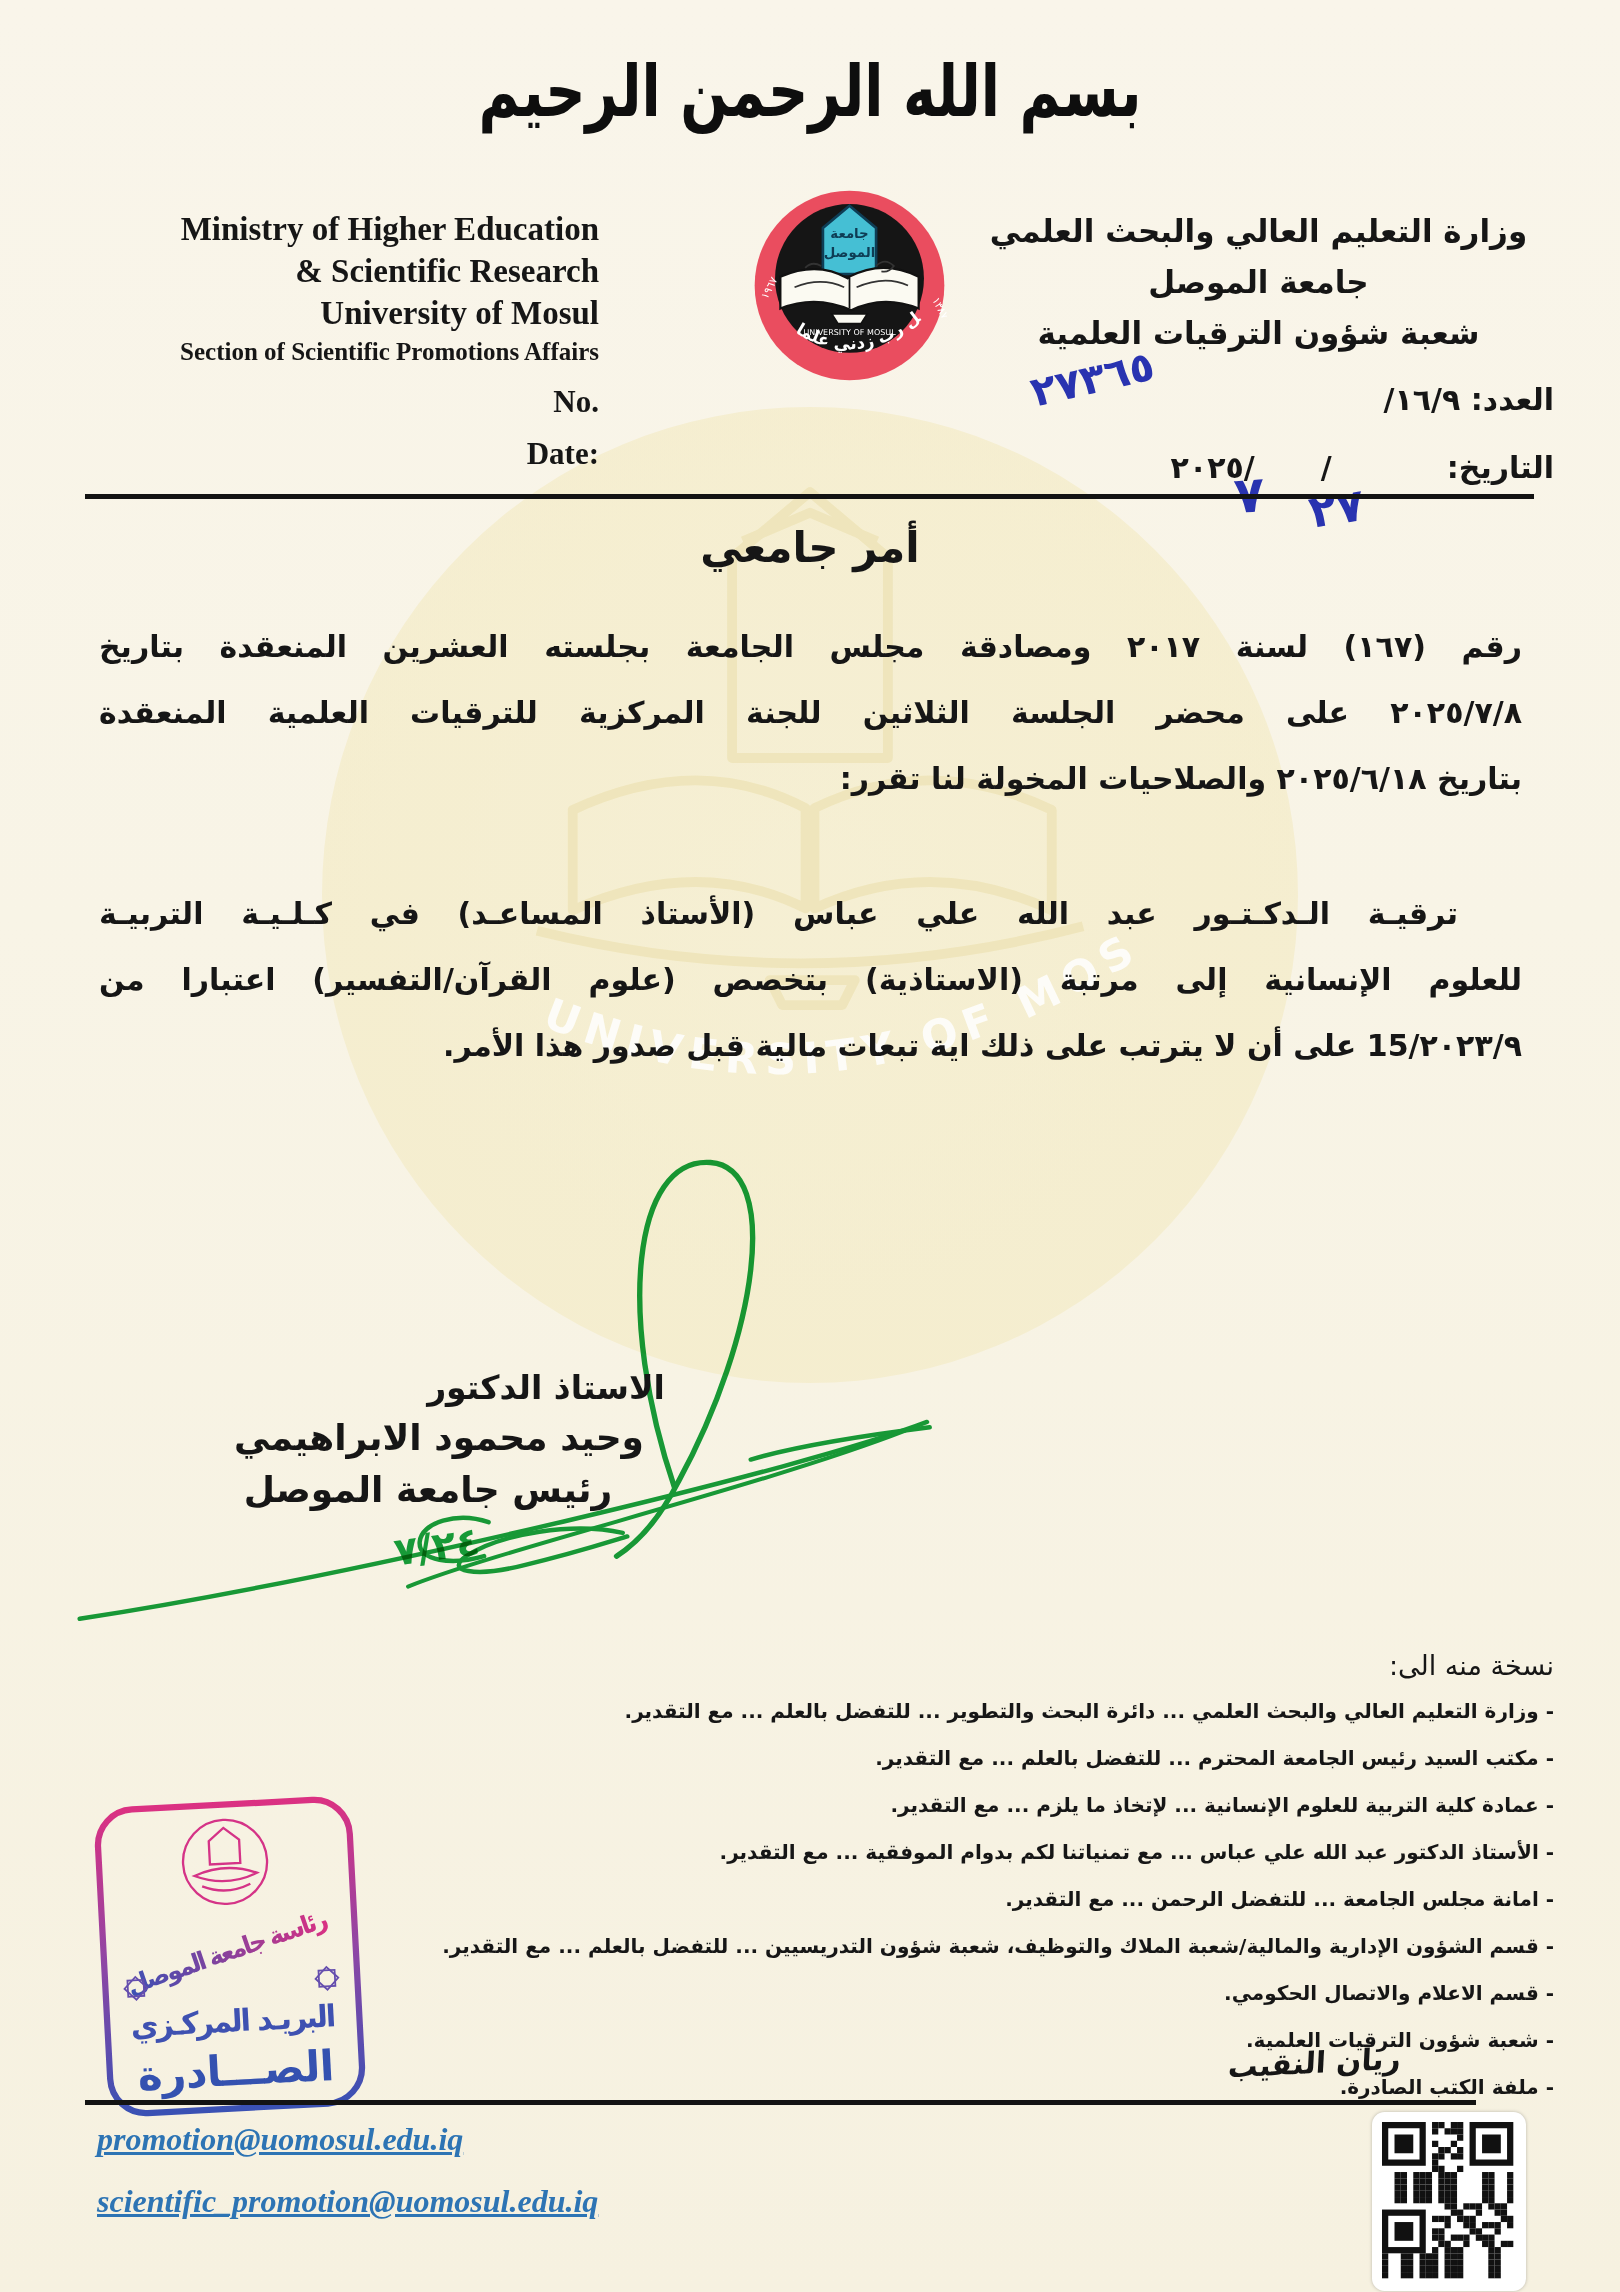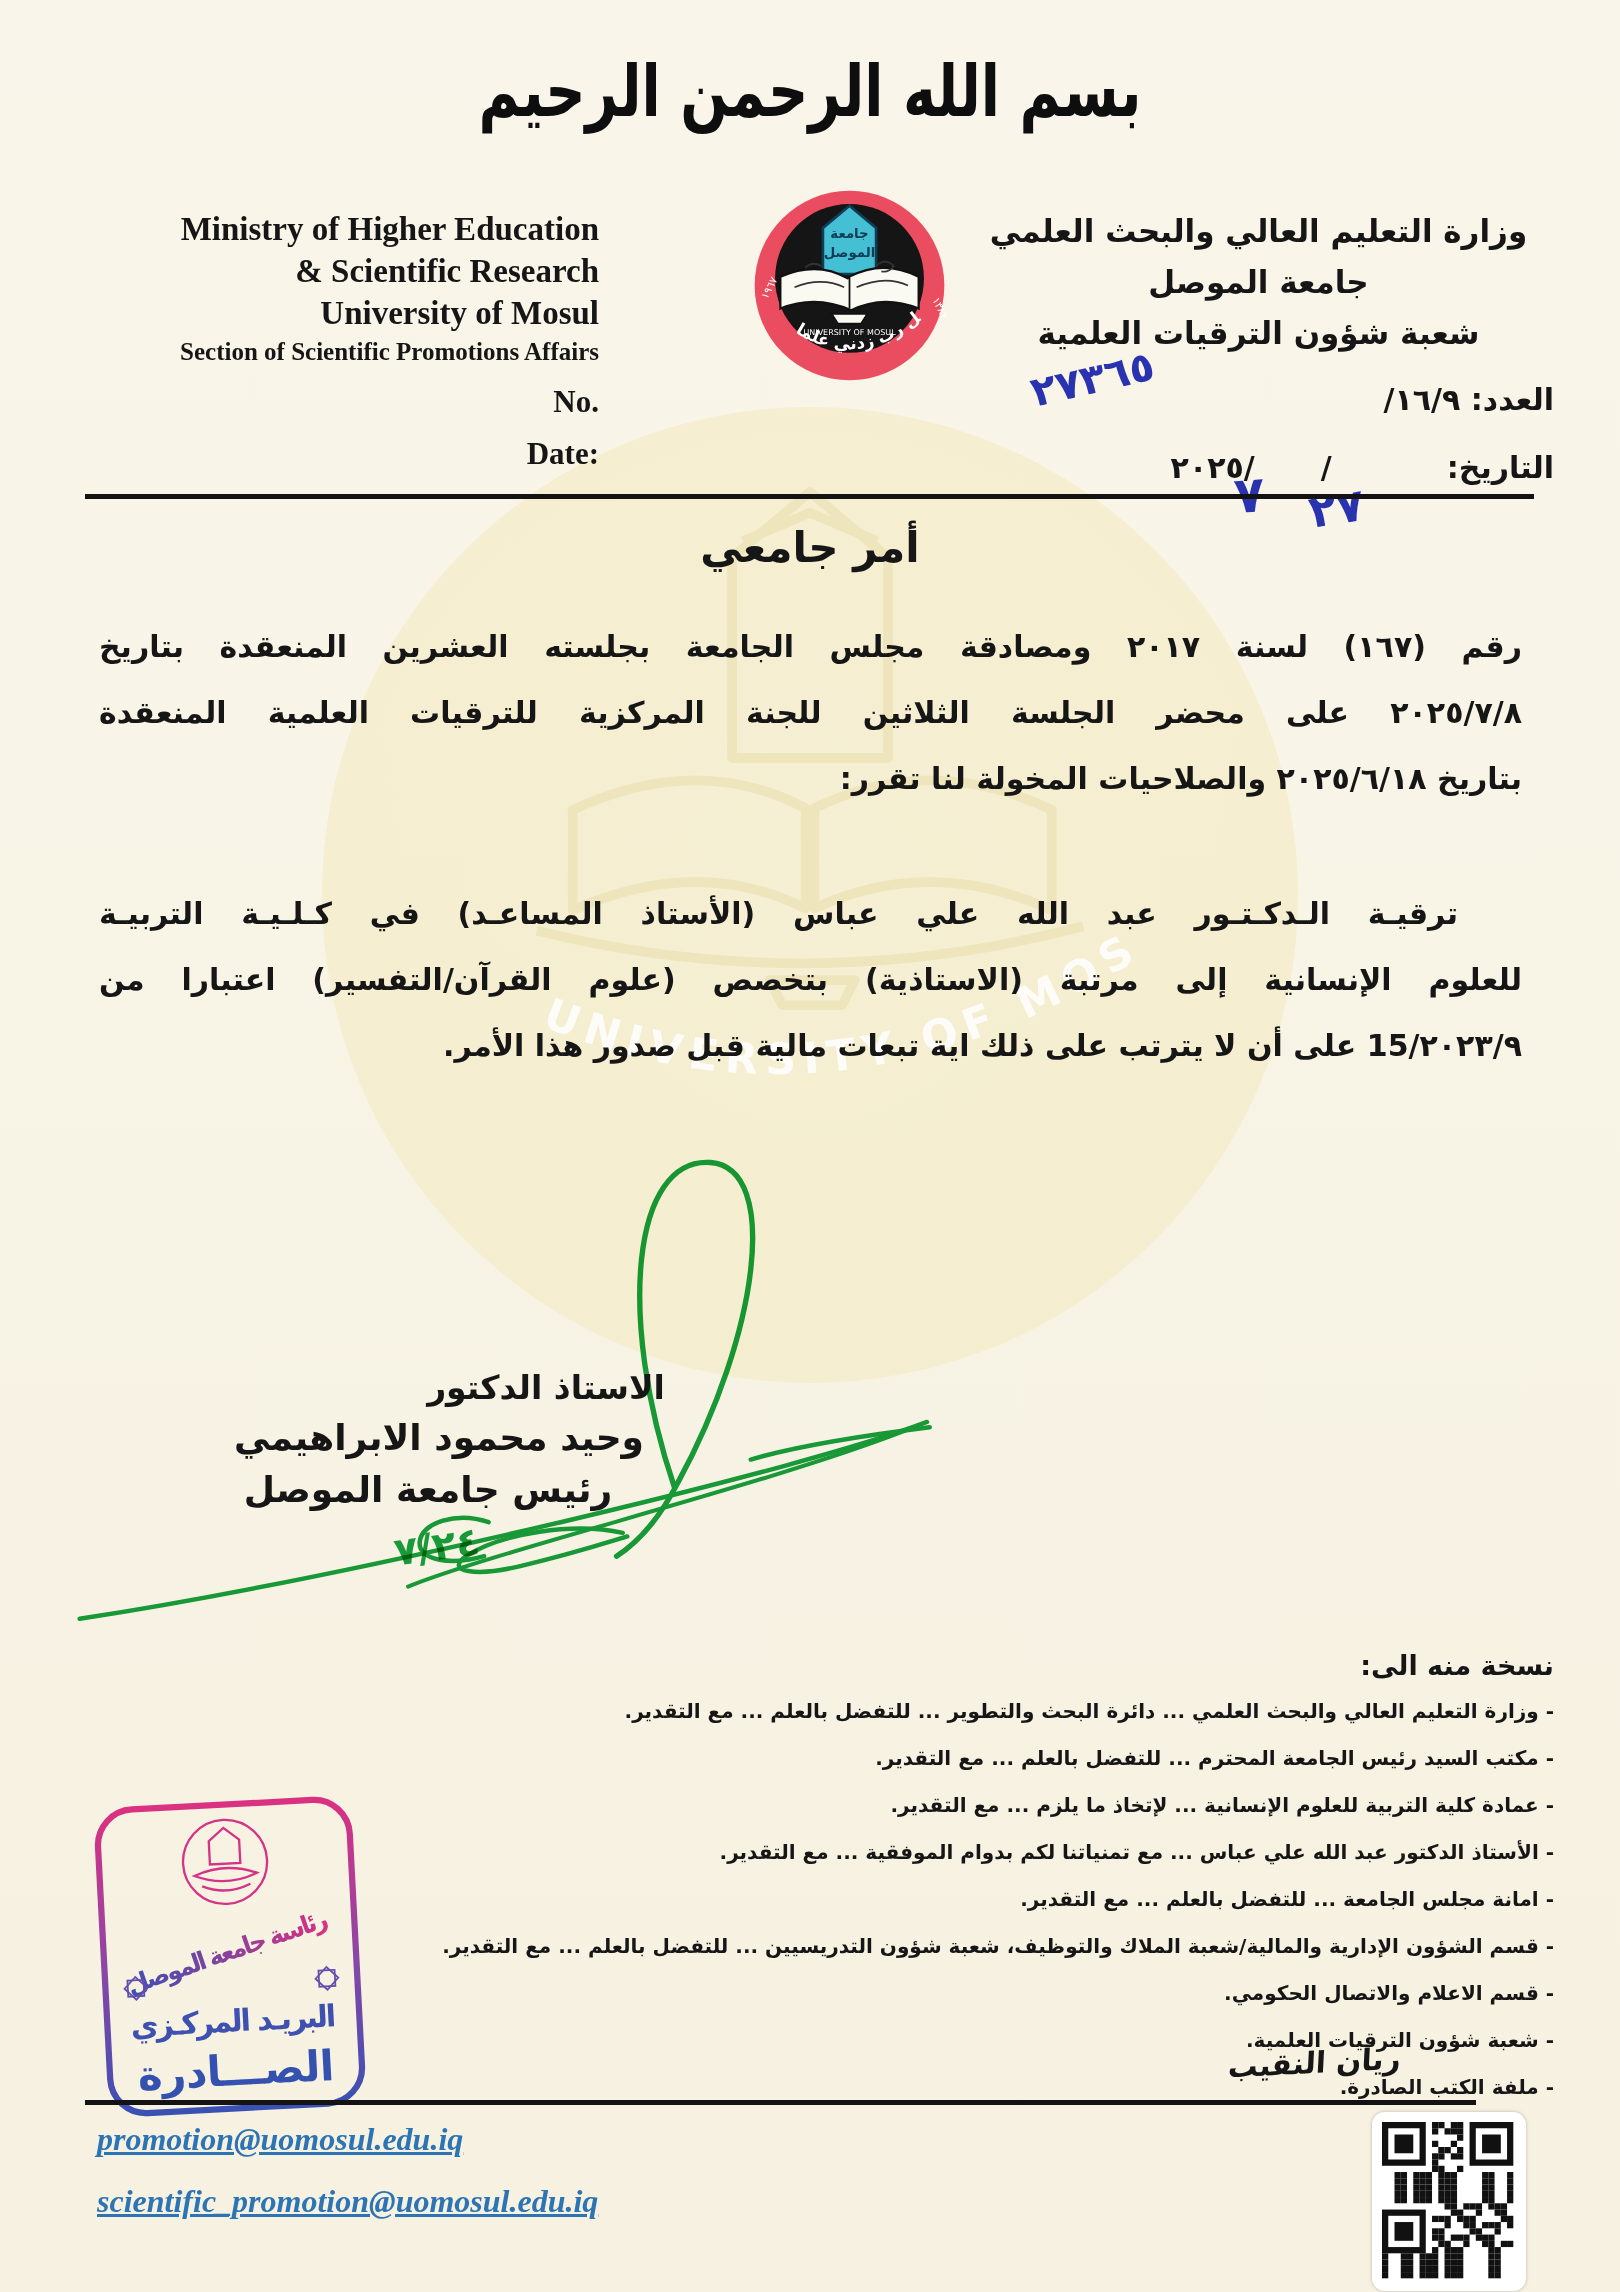--- a/index.html
+++ b/index.html
@@ -54,21 +54,21 @@
   
   .sig-svg{left:54px;top:1124px;mix-blend-mode:multiply;}
   .sig-t1{left:367px;top:1368px;width:358px;text-align:center;font-size:33px;font-weight:700;}
   .sig-t2{left:224px;top:1417px;width:430px;text-align:center;font-size:36px;font-weight:700;}
   .sig-t3{left:240px;top:1469px;width:376px;text-align:center;font-size:36px;font-weight:700;}
   .sig-date{left:394px;top:1524px;font-size:39px;font-weight:700;color:#17a23e;
             transform:rotate(-8deg);mix-blend-mode:multiply;letter-spacing:3.6px;}
 
   
   .copies{right:66px;top:1643px;text-align:right;}
-  .copies .head{font-size:27px;font-weight:700;line-height:45px;direction:rtl;}
+  .copies .head{font-size:27px;font-weight:400;line-height:45px;direction:rtl;}
   .copy-item{font-size:20px;font-weight:700;line-height:47px;direction:rtl;white-space:nowrap;}
   .clerk{right:219px;top:2046px;font-size:29.6px;font-weight:700;transform:rotate(-3deg) skewX(-6deg);}
 
   
   .stamp{left:95px;top:1797px;transform:rotate(-3deg);mix-blend-mode:multiply;opacity:.92;}
   .stamp text{font-family:"DejaVu Sans",sans-serif;}
 
   
   .email{left:97px;font-family:"Liberation Serif","DejaVu Serif",serif;font-style:italic;
          font-weight:700;font-size:32px;color:#2d74b4;text-decoration:underline;cursor:pointer;}
@@ -181,21 +181,21 @@
   <div class="abs sig-t2 ar">وحيد محمود الابراهيمي</div>
   <div class="abs sig-t3 ar">رئيس جامعة الموصل</div>
   <div class="abs sig-date ar">٧/٢٤</div>
 
   <div class="abs copies">
     <div class="head">نسخة منه الى:</div>
     <div class="copy-item">- وزارة التعليم العالي والبحث العلمي ... دائرة البحث والتطوير ... للتفضل بالعلم ... مع التقدير.</div>
     <div class="copy-item">- مكتب السيد رئيس الجامعة المحترم ... للتفضل بالعلم ... مع التقدير.</div>
     <div class="copy-item">- عمادة كلية التربية للعلوم الإنسانية ... لإتخاذ ما يلزم ... مع التقدير.</div>
     <div class="copy-item">- الأستاذ الدكتور عبد الله علي عباس ... مع تمنياتنا لكم بدوام الموفقية ... مع التقدير.</div>
-    <div class="copy-item">- امانة مجلس الجامعة ... للتفضل بالعلم ... مع التقدير.</div>
+    <div class="copy-item">- امانة مجلس الجامعة ... للتفضل الرحمن ... مع التقدير.</div>
     <div class="copy-item">- قسم الشؤون الإدارية والمالية/شعبة الملاك والتوظيف، شعبة شؤون التدريسيين ... للتفضل بالعلم ... مع التقدير.</div>
     <div class="copy-item">- قسم الاعلام والاتصال الحكومي.</div>
     <div class="copy-item">- شعبة شؤون الترقيات العلمية.</div>
     <div class="copy-item">- ملفة الكتب الصادرة.</div>
   </div>
 
   <div class="abs clerk ar">ريان النقيب</div>
 
   <svg class="abs stamp" width="270" height="319" viewBox="0 0 302 356">
     <defs>

